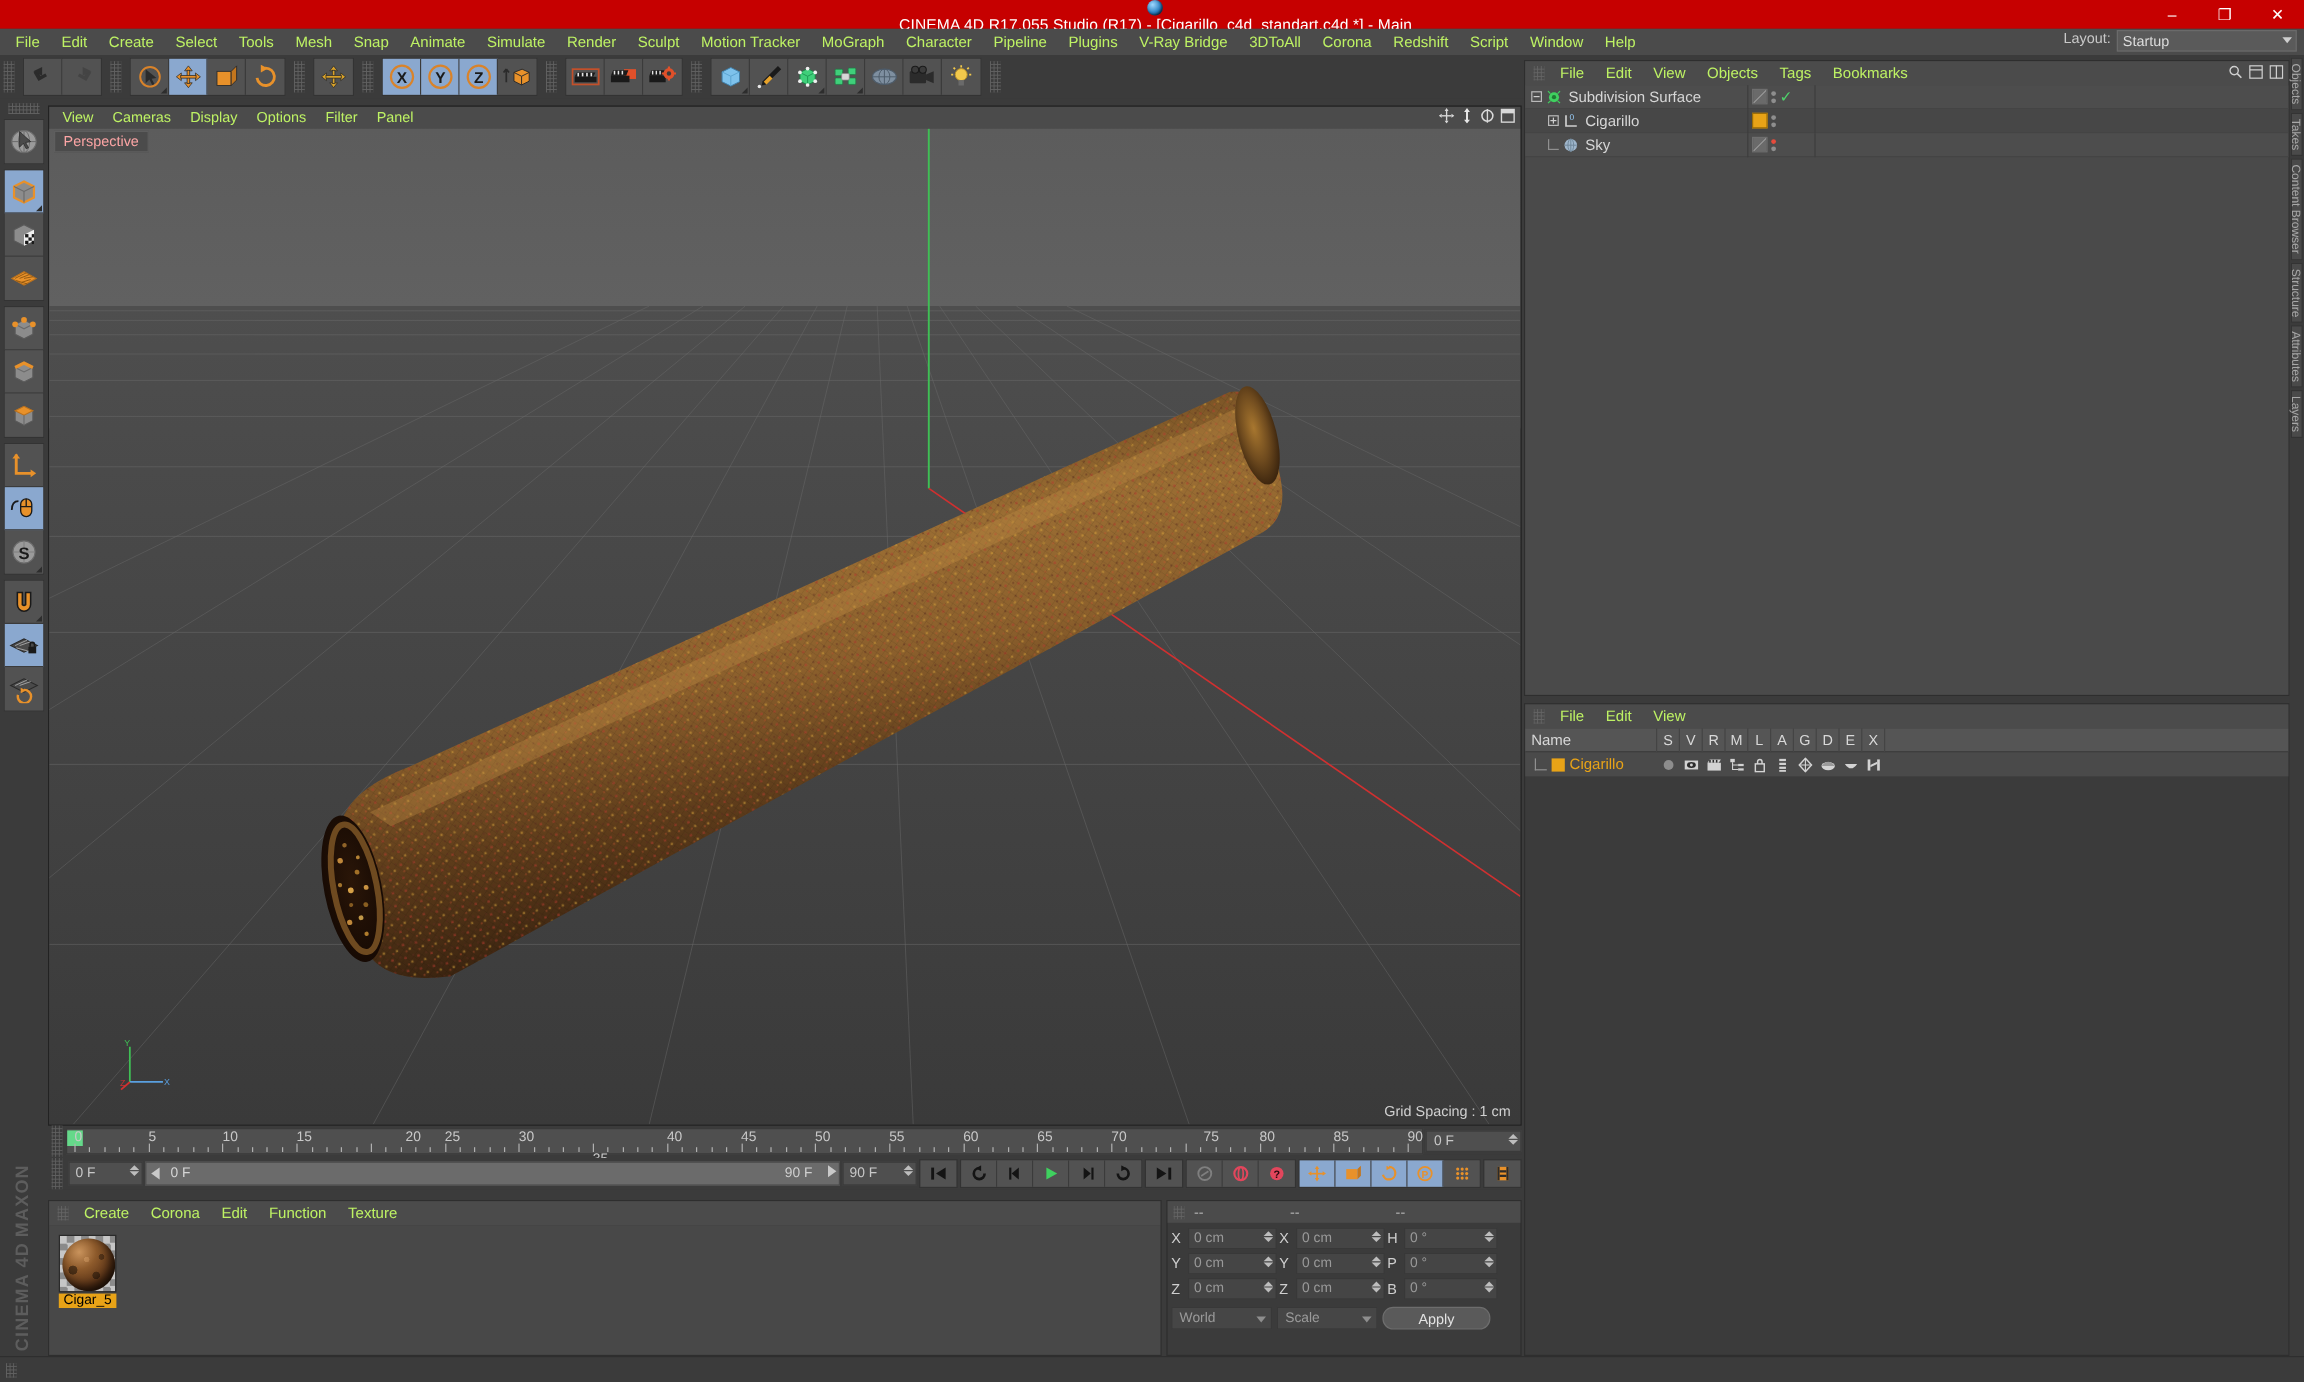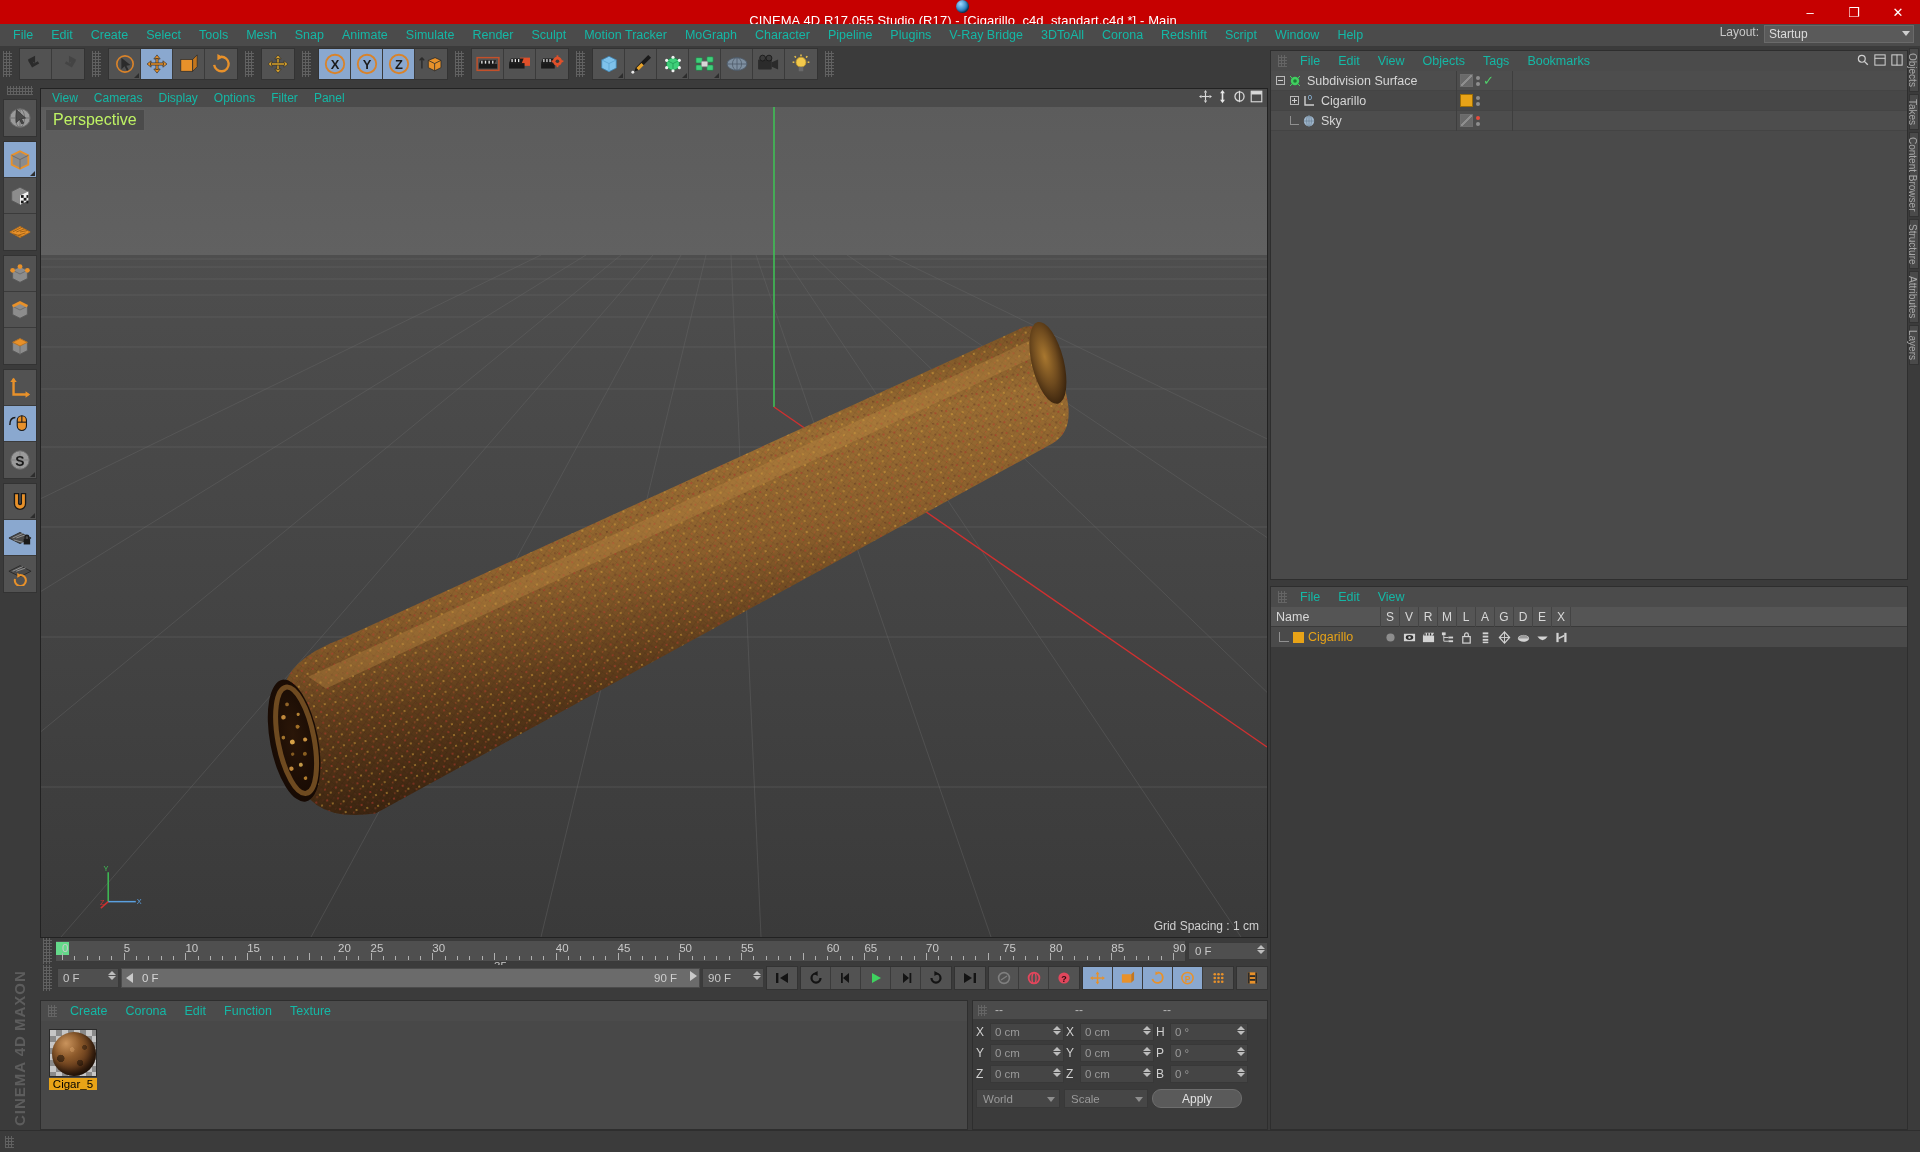--- a/index.html
+++ b/index.html
@@ -25,21 +25,21 @@
   .tb-title{ margin-left:6px; color:#ffffff; font-size:13px; letter-spacing:.1px;}
   .tb-buttons{ position:absolute; right:0; top:0; height:24px; display:flex;}
   .tb-btn{ width:44px;height:24px;display:flex;align-items:center;justify-content:center;
      color:#fff; font-size:13px; }
 
   
   .menubar{
     position:absolute; left:0; top:24px; width:1920px; height:22px;
     background:#4b4b4b; display:flex; align-items:center; padding-left:4px;
   }
-  .menu-item{ padding:2px 9px; font-size:12.5px; color:#14b8a6; line-height:16px;}
+  .menu-item{ padding:2px 9px; font-size:12.5px; color:#bef264; line-height:16px;}
 
   
   .layout-box{
     position:absolute; right:6px; top:25px; height:32px; display:flex; align-items:flex-start; gap:5px;
   }
   .layout-label{ font-size:12px; color:#c8c8c8;}
   .layout-drop{
     width:150px;height:18px;background:#5a5a5a;border:1px solid #6a6a6a;
     display:flex;align-items:center;padding:0 4px;font-size:12px;color:#dcdcdc;
     position:relative;
@@ -97,21 +97,21 @@
     position:absolute; left:40px; top:88px; width:1228px; height:850px;
     background:#2d2d2d; border:1px solid #222;
   }
   .vp-menu{ height:18px; background:#4b4b4b; display:flex; align-items:center;
      padding-left:3px; position:relative;}
   .vp-menu .menu-item{ padding:1px 8px; font-size:12px;}
   .vp-gizmos{ position:absolute; right:4px; top:1px; display:flex; gap:4px; align-items:center;}
   .vp-body{ position:absolute; left:0; top:18px; right:0; bottom:0; overflow:hidden;
      background:linear-gradient(180deg,#585858 0%,#5d5d5d 30%,#4a4a4a 30.2%,#3c3c3c 100%);}
   .vp-tag{ position:absolute; left:4px; top:2px; background:#4b4b4b; border:1px solid #5e5e5e;
-     padding:1px 7px; font-size:16px; color:#bef264; z-index:5;}
+     padding:1px 7px; font-size:12px; color:#fca5a5; z-index:5;}
   .vp-grid{ position:absolute; left:0; top:0; width:100%; height:100%;}
   .vp-gridspacing{ position:absolute; right:8px; bottom:4px; font-size:12px; color:#d0d0d0;}
   .axis-widget{ position:absolute; left:58px; bottom:28px; width:46px;height:46px;}
 
   
   .timeline{
     position:absolute; left:40px; top:940px; width:1228px; height:22px;
     background:#3b3b3b; display:flex; align-items:center;
   }
   .tl-ruler{ position:relative; flex:1; height:22px; background:#4f4f4f; border:1px solid #3a3a3a;}
@@ -831,21 +831,21 @@
         <div class="tl-num" style="left: 129.444px;">10</div>
         <div class="tl-num" style="left: 191.167px;">15</div>
         <div class="tl-num" style="left: 238px; margin-left: 44px;">20</div>
         <div class="tl-num" style="left: 314.611px;">25</div>
         <div class="tl-num" style="left: 376.333px;">30</div>
         <div class="tl-num" style="left: 438.056px; margin-top: 18px;">35</div>
         <div class="tl-num" style="left: 499.778px;">40</div>
         <div class="tl-num" style="left: 561.5px;">45</div>
         <div class="tl-num" style="left: 623.222px;">50</div>
         <div class="tl-num" style="left: 684.944px;">55</div>
-        <div class="tl-num" style="left: 746.667px; margin-left: 24px;">60</div>
+        <div class="tl-num" style="left: 746.667px;">60</div>
         <div class="tl-num" style="left: 808.389px;">65</div>
         <div class="tl-num" style="left: 870.111px;">70</div>
         <div class="tl-num" style="left: 947px;">75</div>
         <div class="tl-num" style="left: 993.556px;">80</div>
         <div class="tl-num" style="left: 1055.28px;">85</div>
         <div class="tl-num" style="left: 1117px;">90</div>
         <div class="tl-tick" style="left: 6px; height: 7px;"></div>
         <div class="tl-tick" style="left: 18.3444px; height: 4px;"></div>
         <div class="tl-tick" style="left: 30.6889px; height: 4px;"></div>
         <div class="tl-tick" style="left: 43.0333px; height: 4px;"></div>

